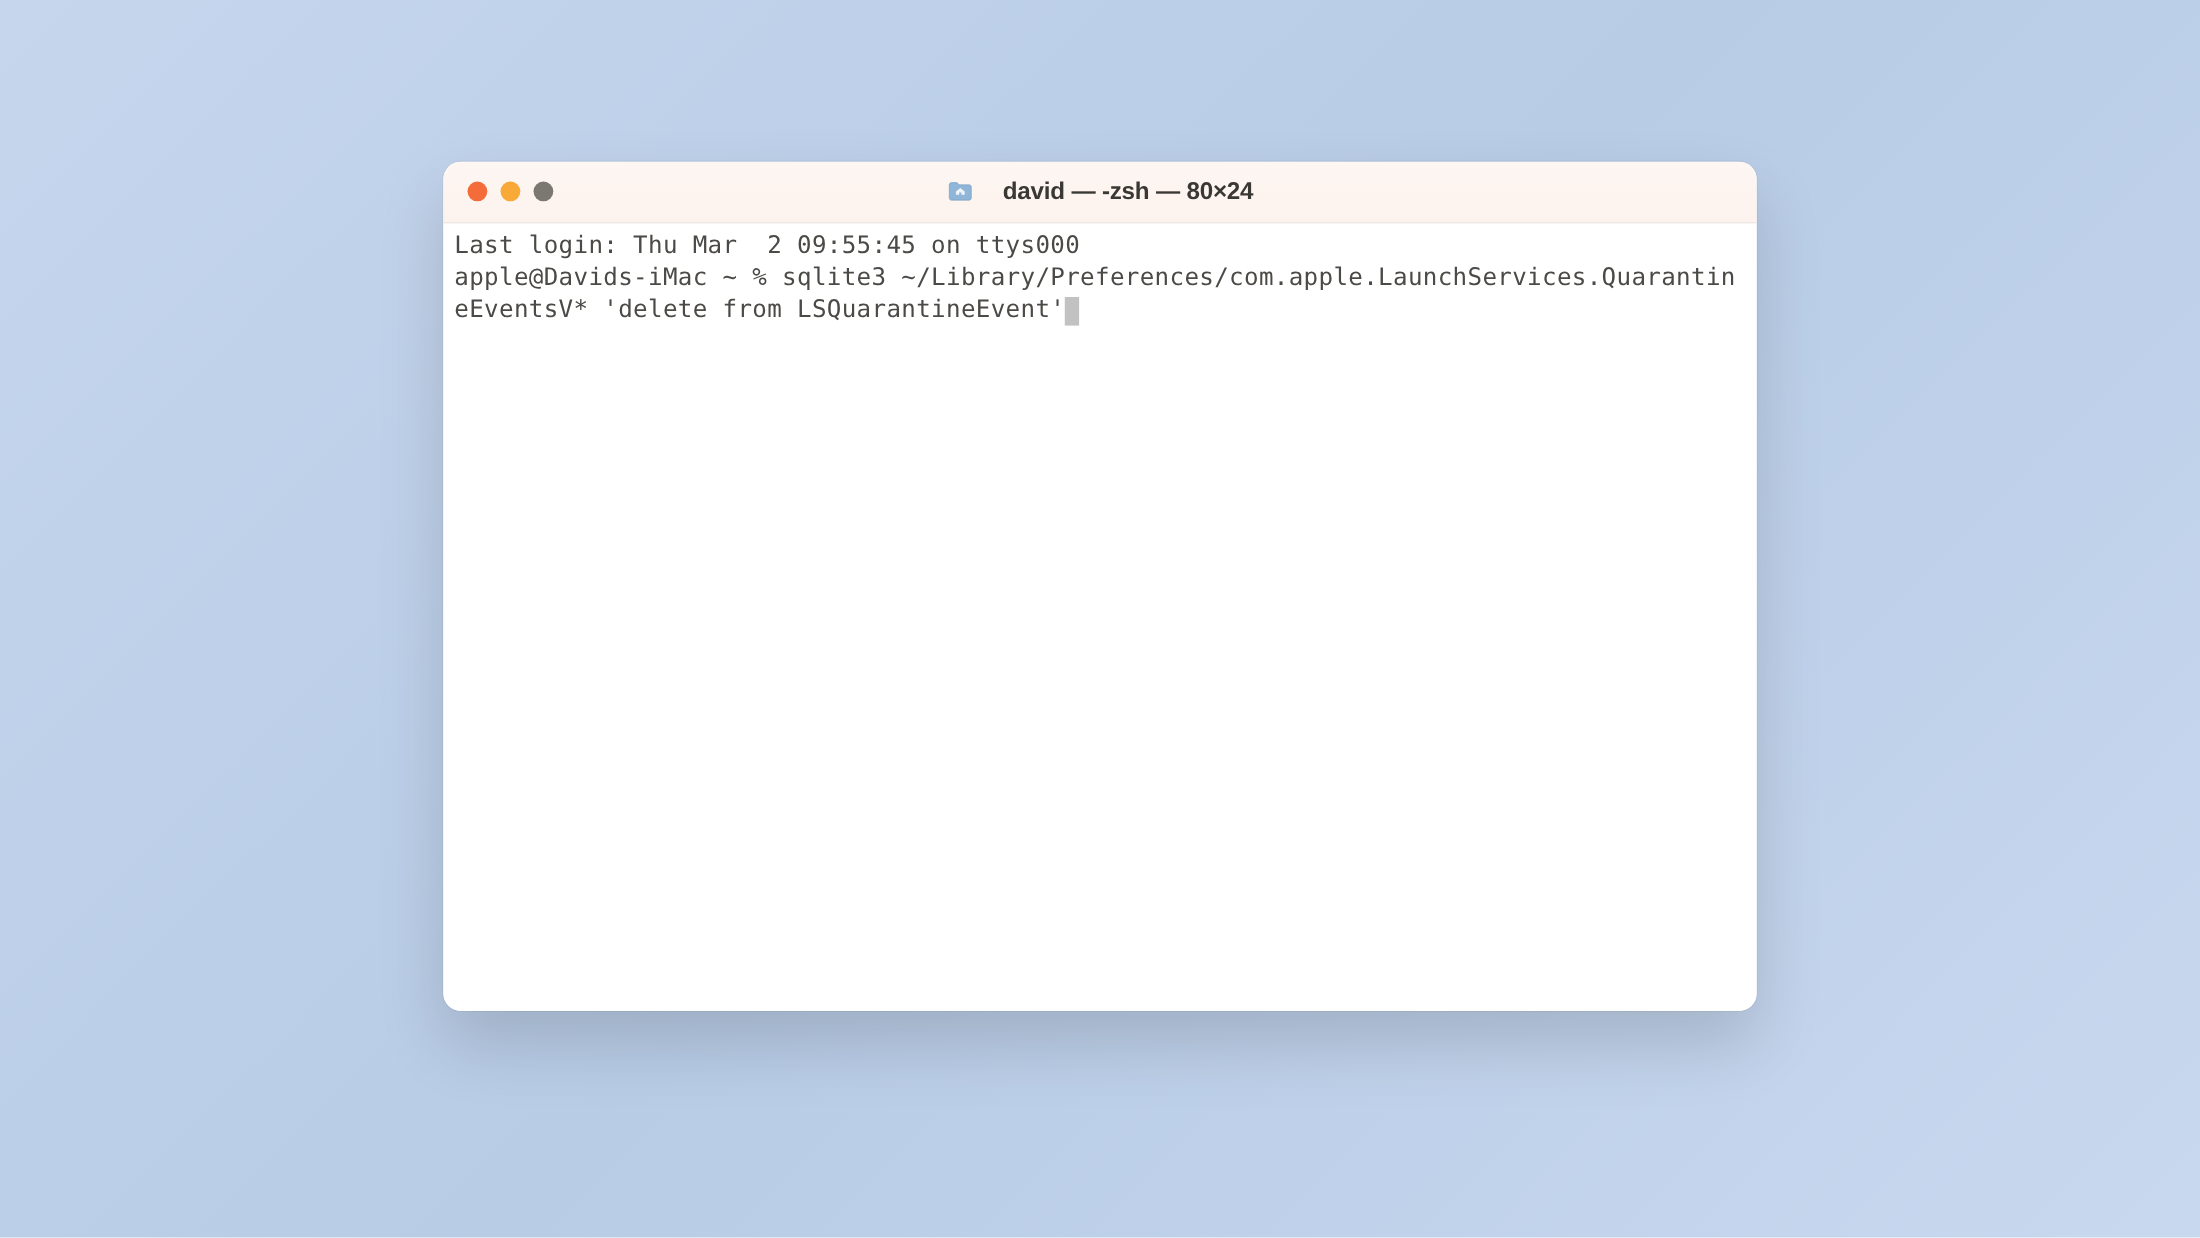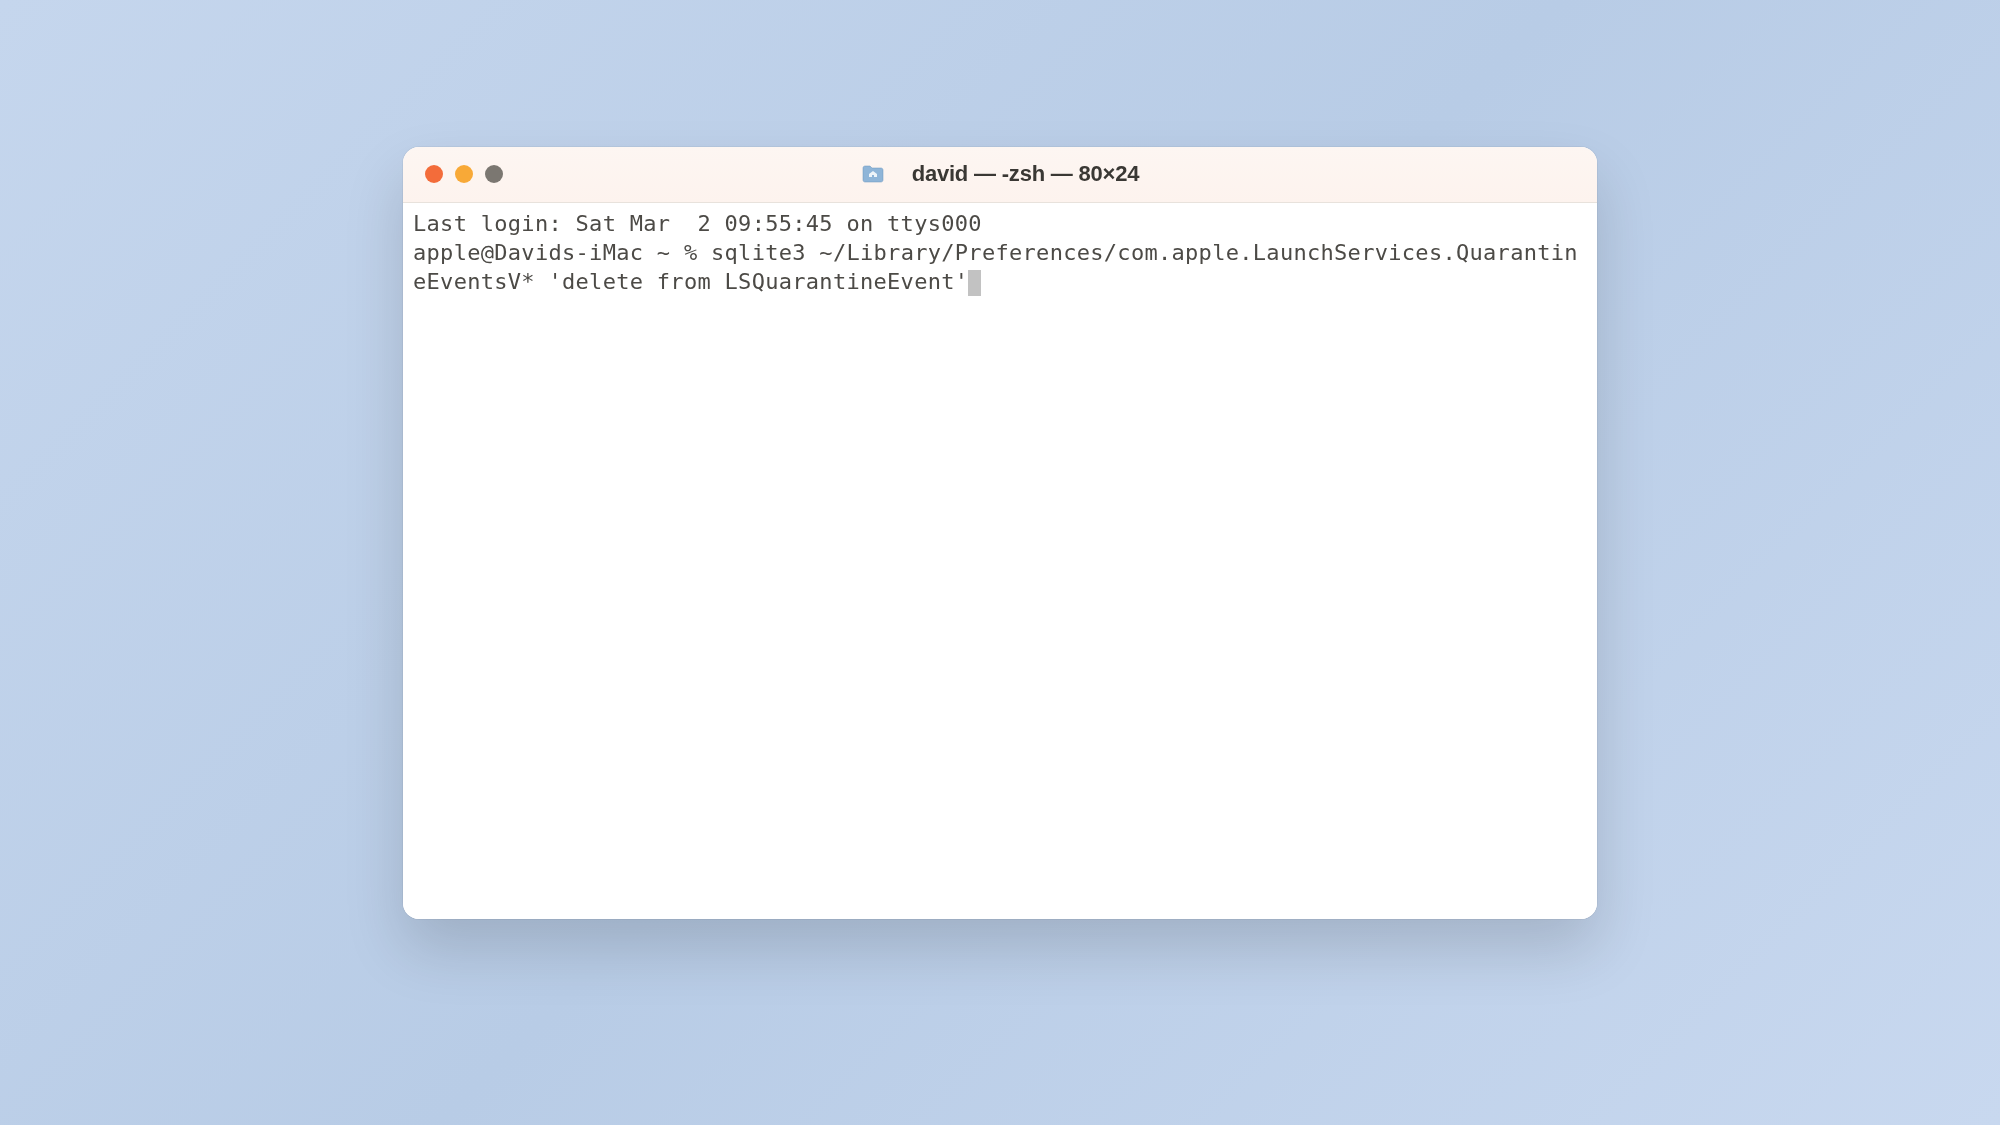--- a/index.html
+++ b/index.html
@@ -137,15 +137,15 @@
     <div class="title-section">
       <div class="folder-icon">
         <svg viewBox="0 0 24 20" fill="none">
           <path d="M2 4 C2 2.9 2.9 2 4 2 L9 2 L11 4 L20 4 C21.1 4 22 4.9 22 6 L22 16 C22 17.1 21.1 18 20 18 L4 18 C2.9 18 2 17.1 2 16 Z" fill="#8fb5d8" stroke="#6a95bc" stroke-width="0.5"></path>
           <path d="M8 13 L8 10 L12 7 L16 10 L16 13 L13 13 L13 11 L11 11 L11 13 Z" fill="#ffffff" opacity="0.85"></path>
         </svg>
       </div>
       <div class="window-title">david — -zsh — 80×24</div>
     </div>
   </div>
-  <div class="terminal-body"><span class="terminal-line">Last login: Sat Mar  2 09:55:45 on ttys000</span>
+  <div class="terminal-body"><span class="terminal-line">Last login: Thu Mar  2 09:55:45 on ttys000</span>
 <span class="terminal-line">apple@Davids-iMac ~ % </span><span class="terminal-line">sqlite3 ~/Library/Preferences/com.apple.LaunchServices.QuarantineEventsV* 'delete from LSQuarantineEvent'</span><span class="cursor"></span></div>
 </div>
 
 </body></html>

